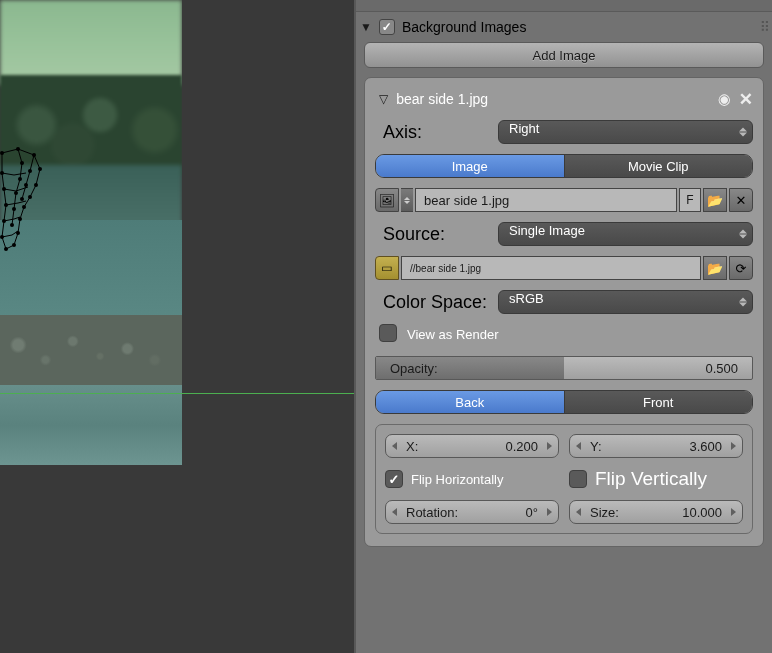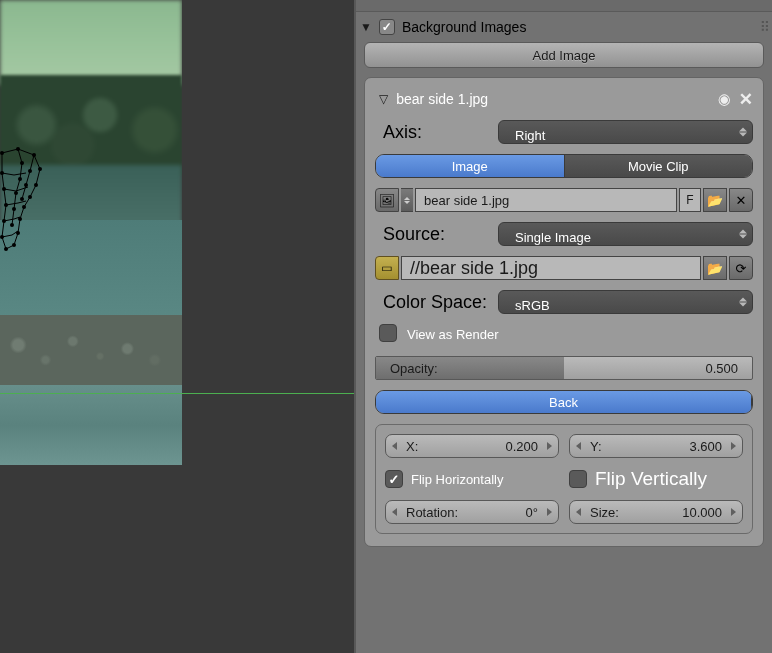--- a/index.html
+++ b/index.html
@@ -26,42 +26,42 @@
 .grip{color:#555;font-size:14px;letter-spacing:-2px}
 .btnmain{width:100%;height:26px;background:linear-gradient(180deg,#b4b4b4 0%,#929292 100%);border:1px solid #5a5a5a;border-radius:6px;color:#1a1a1a;font-size:13px;cursor:pointer;text-shadow:0 1px 0 rgba(255,255,255,.25)}
 .card{margin-top:9px;background:#9a9a9a;border:1px solid #646464;border-radius:7px;padding:10px 10px 12px 10px}
 .crow{display:flex;align-items:center;gap:8px;height:22px;margin-bottom:10px}
 .cexp{color:#1a1a1a;font-size:12px;cursor:pointer;margin-left:4px}
 .cname{color:#fff;font-size:14px;flex:1}
 .eye{color:#eee;font-size:15px;cursor:pointer}
 .xbtn{color:#eee;font-size:17px;font-weight:700;cursor:pointer}
 .row{display:flex;align-items:center;gap:7px;margin-bottom:10px}
 .lbl{width:116px;color:#000000;font-size:18px;padding-left:8px}
-.dd{flex:1;height:24px;background:linear-gradient(180deg,#595959 0%,#494949 100%);border:1px solid #3a3a3a;border-radius:6px;display:flex;align-items:flex-end;padding:0 16px;color:#fff;font-size:13px;cursor:pointer;position:relative}
+.dd{flex:1;height:24px;background:linear-gradient(180deg,#595959 0%,#494949 100%);border:1px solid #3a3a3a;border-radius:6px;display:flex;align-items:flex-start;padding:0 10px;color:#fff;font-size:13px;cursor:pointer;position:relative}
 .dd::after{content:"";position:absolute;right:6px;top:4px;bottom:4px;width:8px;background:linear-gradient(180deg,transparent 40%,#999 40%,#999 60%,transparent 60%);clip-path:polygon(0 35%,100% 35%,50% 0,0 35%,0 65%,50% 100%,100% 65%,0 65%)}
 .dda{position:absolute;right:5px;top:50%;transform:translateY(-50%);display:flex;flex-direction:column;gap:1px}
 .dda::before{content:"";border-left:4px solid transparent;border-right:4px solid transparent;border-bottom:4px solid #b8b8b8}
 .dda::after{content:"";border-left:4px solid transparent;border-right:4px solid transparent;border-top:4px solid #b8b8b8}
 .toggle{display:flex;height:24px;border-radius:9px;overflow:hidden;border:1px solid #3a3a3a;margin-bottom:10px}
 .togbtn{flex:1;display:flex;align-items:center;justify-content:center;font-size:13px;cursor:pointer;background:linear-gradient(180deg,#595959 0%,#494949 100%);color:#fff}
 .togbtn.active{background:linear-gradient(180deg,#6a9ae4 0%,#4a7acc 100%)}
 .togbtn:first-child{border-right:1px solid #3a3a3a}
 .dbrow{display:flex;gap:2px;height:24px;margin-bottom:10px}
 .dbico{width:24px;background:linear-gradient(180deg,#888 0%,#6a6a6a 100%);border:1px solid #444;border-radius:4px;display:flex;align-items:center;justify-content:center;font-size:13px;cursor:pointer}
 .dbnum{width:12px;background:linear-gradient(180deg,#7a7a7a 0%,#5c5c5c 100%);border-top:1px solid #444;border-bottom:1px solid #444;display:flex;flex-direction:column;align-items:center;justify-content:center;cursor:pointer;gap:0}
 .dbnum::before{content:"";border-left:3px solid transparent;border-right:3px solid transparent;border-bottom:3px solid #ccc;margin-bottom:1px}
 .dbnum::after{content:"";border-left:3px solid transparent;border-right:3px solid transparent;border-top:3px solid #ccc}
 .dbfield{flex:1;background:#b8b8b8;border:1px solid #444;display:flex;align-items:center;padding:0 8px;color:#1a1a1a;font-size:13px}
 .dbf{width:22px;background:#b8b8b8;border:1px solid #444;display:flex;align-items:center;justify-content:center;color:#1a1a1a;font-size:12px;cursor:pointer}
 .dbbtn{width:24px;background:linear-gradient(180deg,#888 0%,#6a6a6a 100%);border:1px solid #444;display:flex;align-items:center;justify-content:center;font-size:13px;cursor:pointer}
 .dbbtn:last-child{border-radius:0 4px 4px 0}
 .dbico:first-child{border-radius:4px 0 0 4px}
 .pathrow{display:flex;gap:2px;height:24px;margin-bottom:10px}
 .pathico{width:24px;background:linear-gradient(180deg,#c4b050 0%,#a49030 100%);border:1px solid #605020;border-radius:4px 0 0 4px;display:flex;align-items:center;justify-content:center;font-size:12px;cursor:pointer}
-.pathfield{flex:1;background:#b8b8b8;border:1px solid #444;display:flex;align-items:center;padding:0 8px;color:#1a1a1a;font-size:18px}
+.pathfield{flex:1;background:#b8b8b8;border:1px solid #444;display:flex;align-items:center;padding:0 8px;color:#1a1a1a;font-size:10px}
 .slider{height:24px;background:linear-gradient(180deg,#bababa 0%,#a0a0a0 100%);border:1px solid #585858;border-radius:2px;display:flex;align-items:center;padding:0 14px;color:#1a1a1a;font-size:13px;cursor:pointer;position:relative;overflow:hidden;margin-bottom:10px}
 .sliderfill{position:absolute;left:0;top:0;bottom:0;width:50%;background:linear-gradient(180deg,#888 0%,#6e6e6e 100%)}
 .sliderlbl{position:relative;z-index:1;color:#1a1a1a}
 .sliderval{position:relative;z-index:1;margin-left:auto;color:#1a1a1a}
 .rcheck{display:flex;align-items:flex-end;gap:10px;margin-bottom:14px;padding-left:4px}
 .rcheck .lblc{color:#fff;font-size:13px}
 .grid{background:#9a9a9a;border:1px solid #6a6a6a;border-radius:7px;padding:9px;margin-top:10px}
 .grow{display:flex;gap:10px;margin-bottom:10px}
 .grow:last-child{margin-bottom:0}
 .num{flex:1;height:24px;background:linear-gradient(180deg,#bababa 0%,#a0a0a0 100%);border:1px solid #585858;border-radius:7px;display:flex;align-items:center;padding:0 14px;color:#1a1a1a;font-size:13px;cursor:pointer;position:relative}
@@ -194,20 +194,21 @@
       </div>
 
       <div class="slider">
         <div class="sliderfill"></div>
         <span class="sliderlbl">Opacity:</span>
         <span class="sliderval">0.500</span>
       </div>
 
       <div class="toggle">
         <div class="togbtn active">Back</div>
+        <div class="togbtn">Front</div>
       </div>
 
       <div class="grid">
         <div class="grow">
           <div class="num">
             <span class="numlbl">X:</span>
             <span class="numval">0.200</span>
           </div>
           <div class="num">
             <span class="numlbl">Y:</span>

